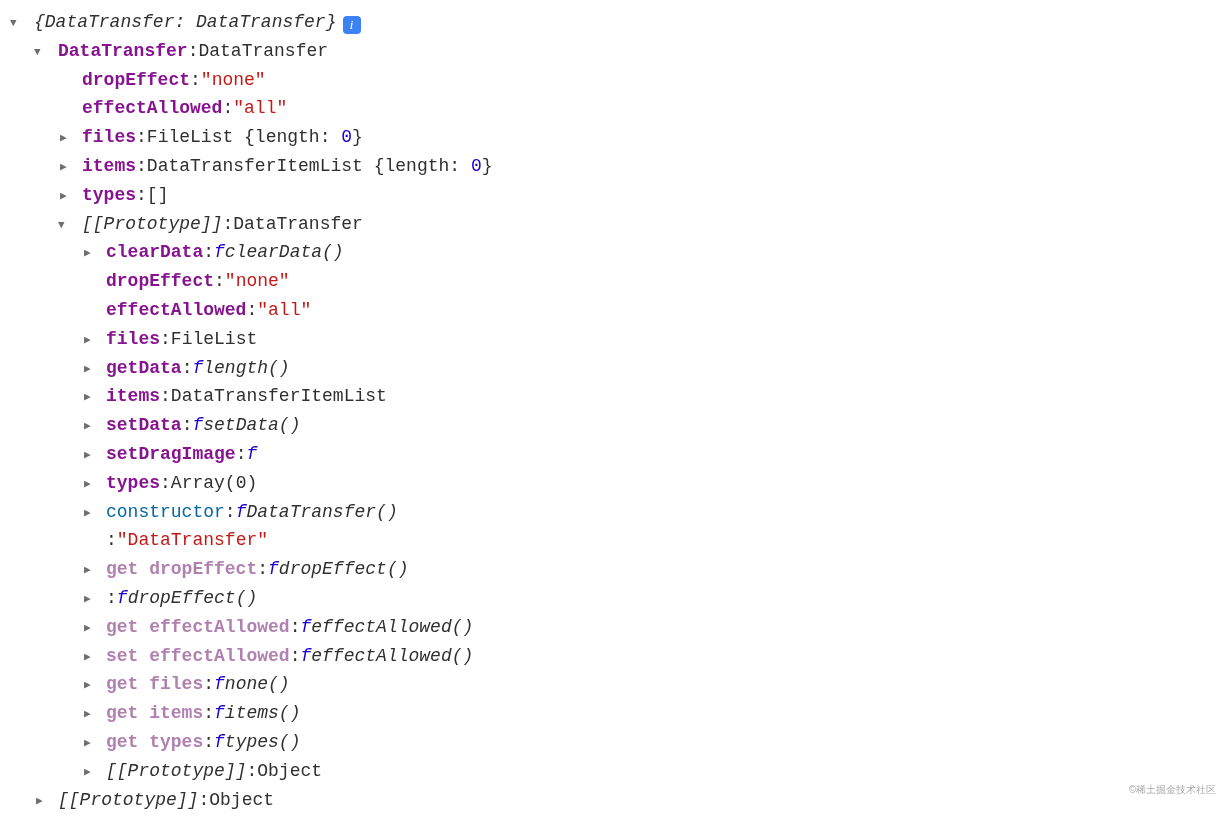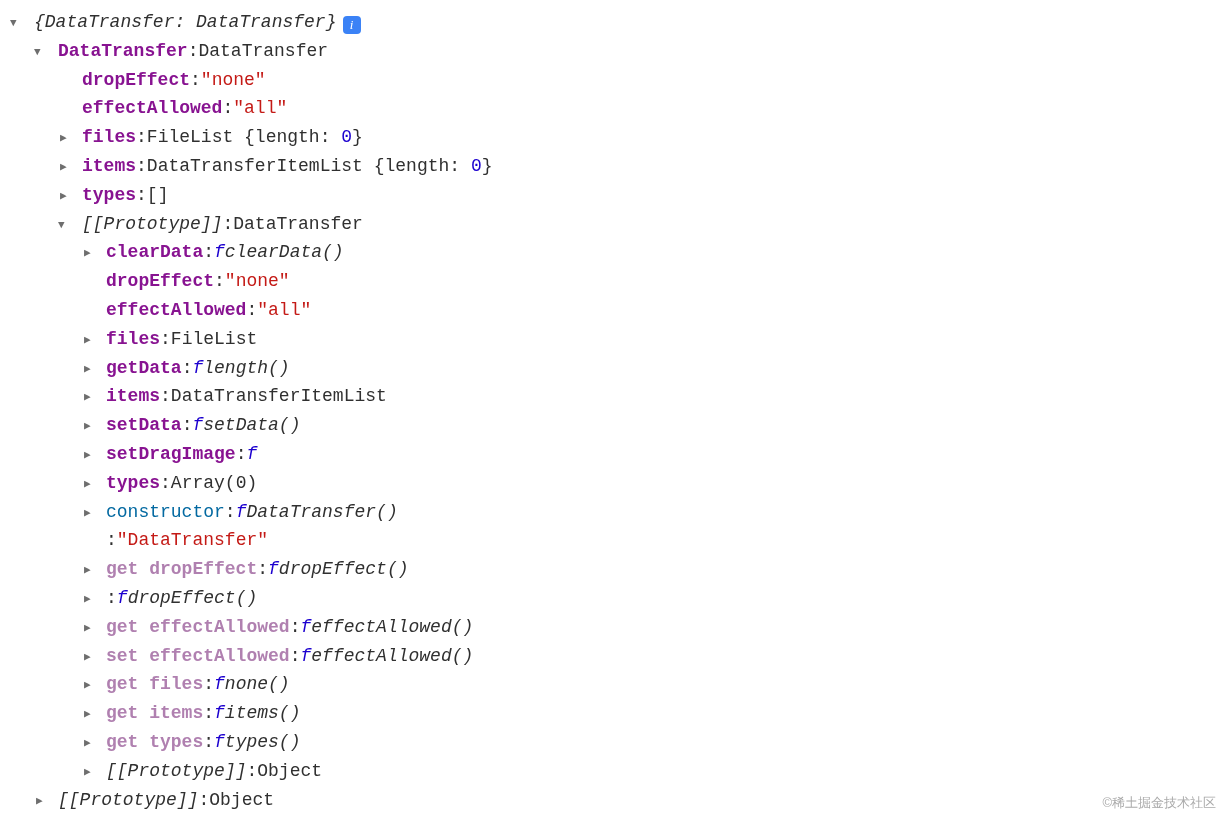--- a/index.html
+++ b/index.html
@@ -61,22 +61,22 @@
       align-items: center;
       justify-content: center;
       margin-left: 6px;
       position: relative;
       top: 2px;
     }
 
     .watermark {
       position: fixed;
       right: 14px;
-      bottom: 4px;
-      font-size: 13px;
+      bottom: 20px;
+      font-size: 10px;
       color: #aaa;
       font-family: -apple-system, sans-serif;
     }
   </style>
 </head>
 <body>
 
 <div class="row ind1">
   <span class="tri open"></span>
   <span class="summary">

